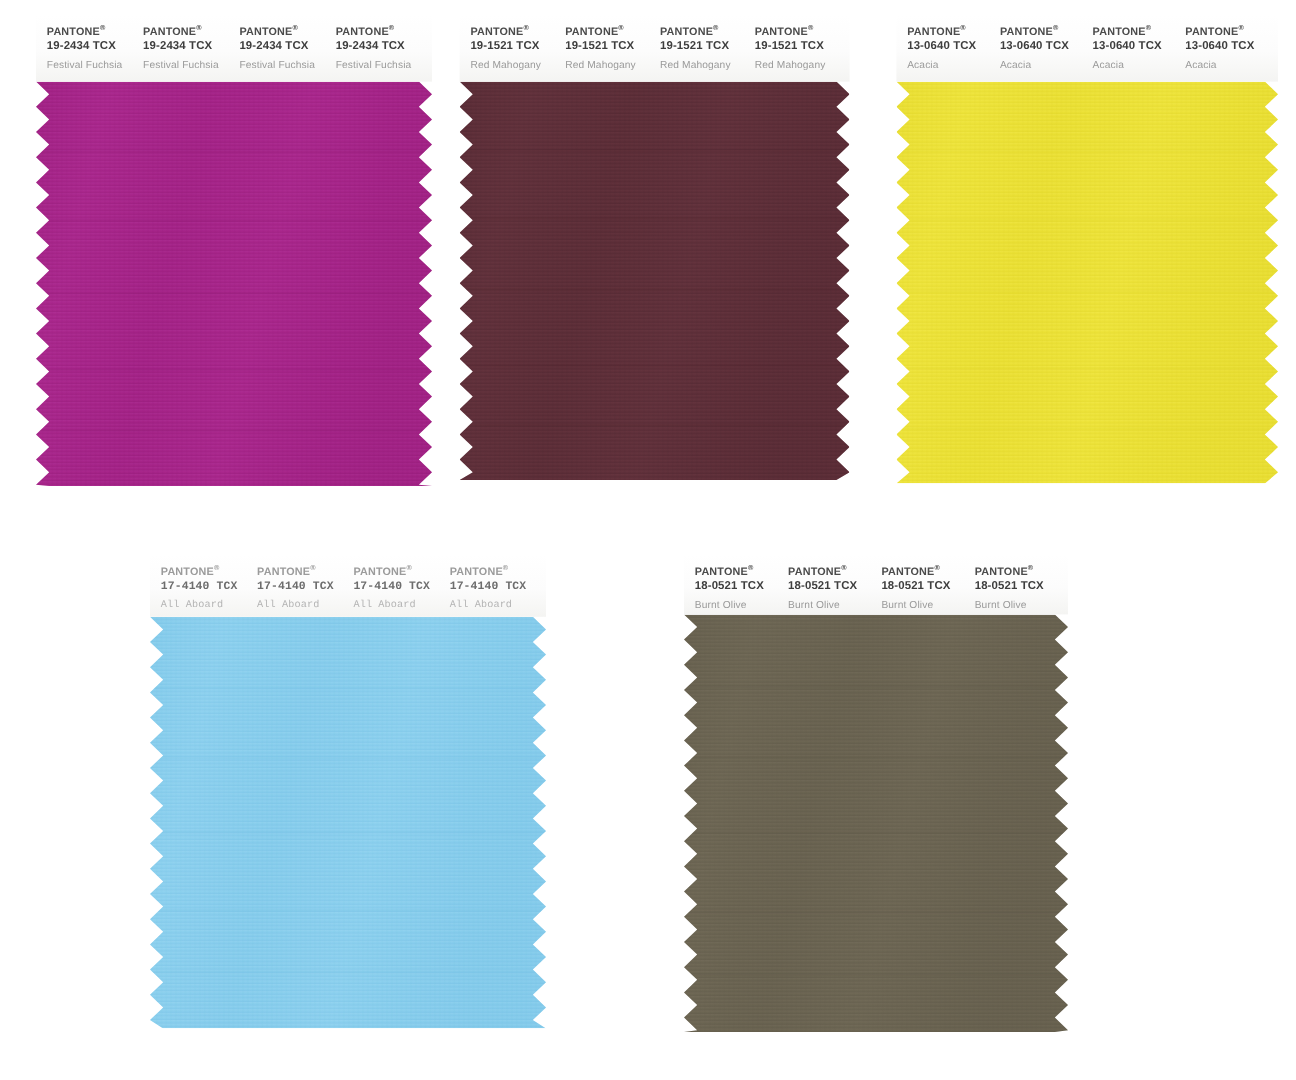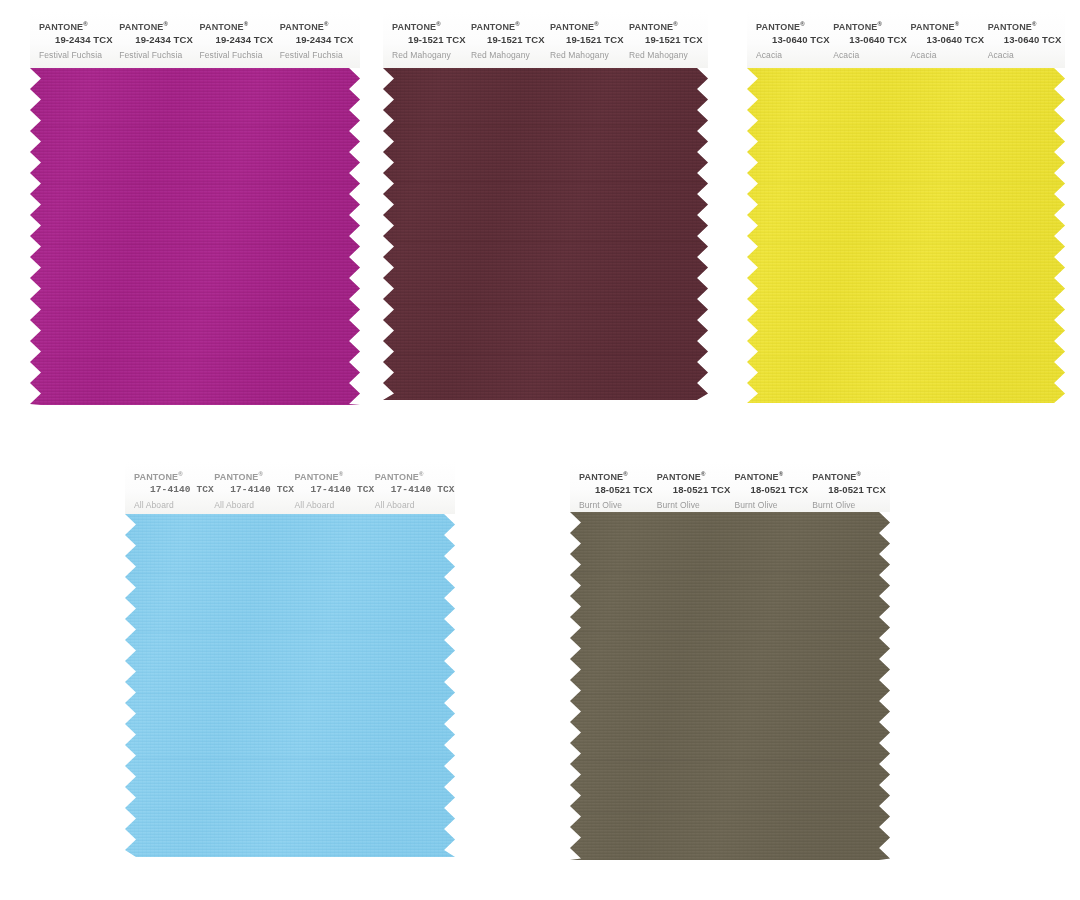--- a/index.html
+++ b/index.html
@@ -55,34 +55,33 @@
     vertical-align: super;
     font-weight: bold;
   }
   .code {
     font-size: 9.5px;
     font-weight: bold;
     color: #3e3e3e;
     letter-spacing: 0.1px;
     display: block;
     margin-bottom: 6px;
-    margin-left: 16px;
   }
   .cname {
     font-size: 8.5px;
     font-weight: normal;
     color: #9a9a9a;
     letter-spacing: 0.1px;
     display: block;
   }
 
   
   .faded .brand { color: #9b9b9b; }
   .faded .code  { color: #6d6d6d; font-family: Liberation Mono, monospace; }
-  .faded .cname { color: #b4b4b4; }
+  .faded .cname { color: #b4b4b4; font-family: Liberation Mono, monospace; }
 
   
   .fabric-wrap {
     position: absolute;
     left: 0;
     overflow: hidden;
   }
 </style>
 </head>
 <body>

